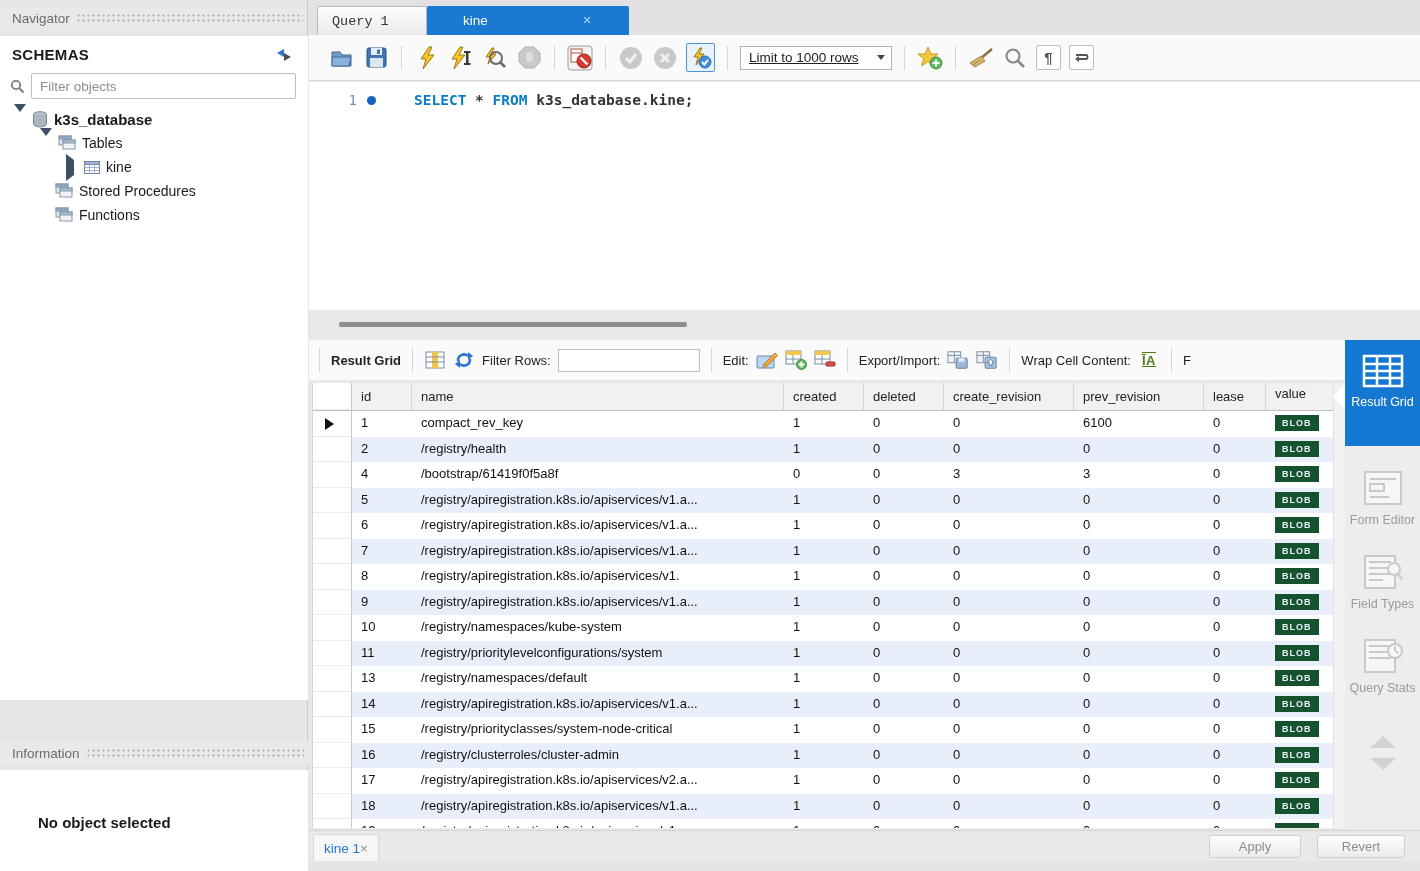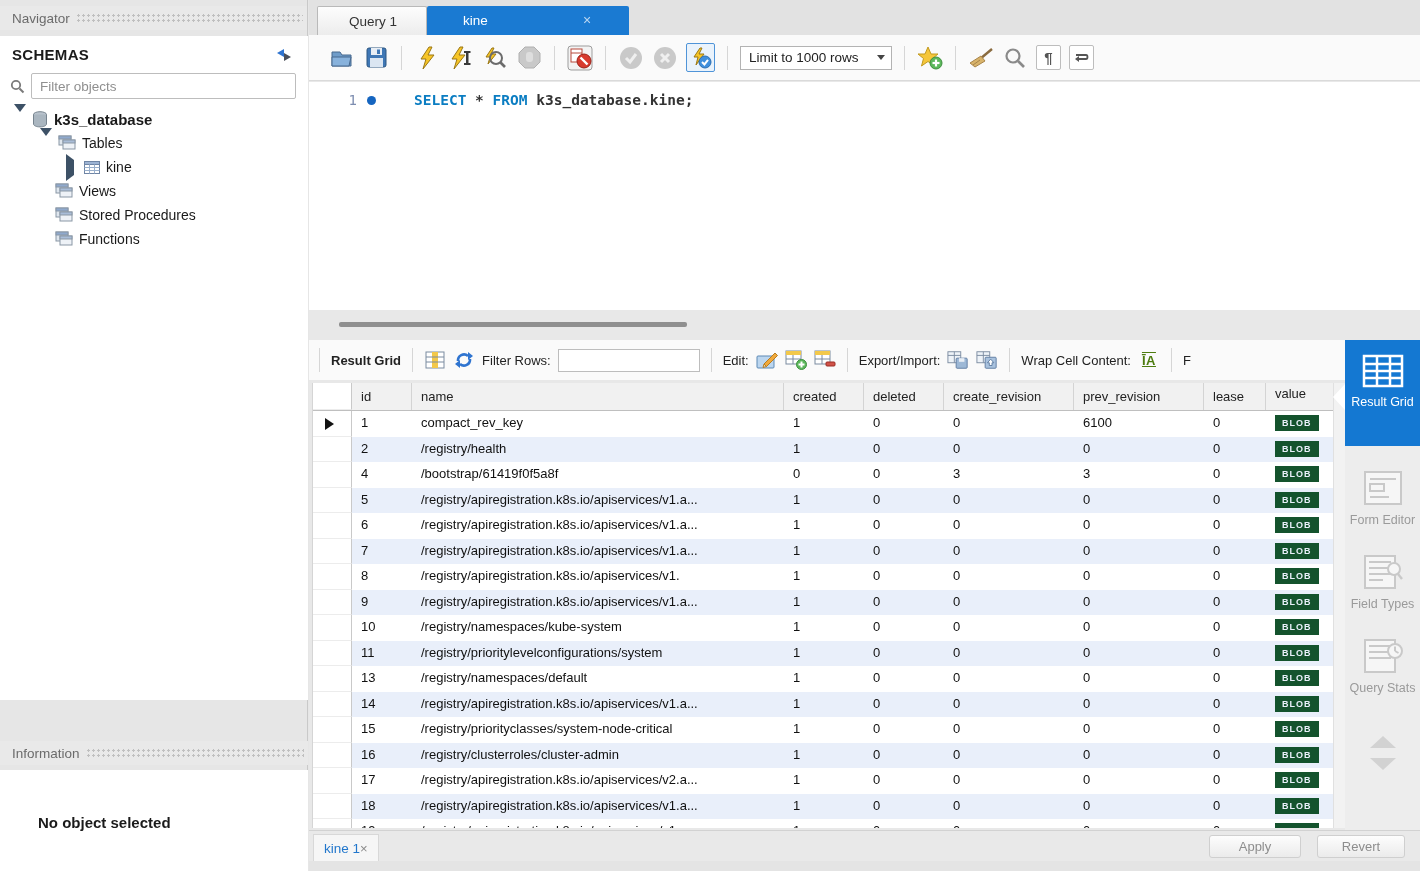--- a/index.html
+++ b/index.html
@@ -30,31 +30,31 @@
   .nav-tab.active { background:#fff; color:#2277cc; }
   .info-panel { position:absolute; left:0; top:770px; width:308px; height:101px; background:#fff; }
   .info-msg { font-weight:bold; font-size:15px; color:#1a1a1a; padding:44px 0 0 38px; }
 
   
   .main { position:absolute; left:309px; top:0; width:1111px; height:871px; background:#e8e8e8; }
 
   
   .qtabbar { position:absolute; left:0; top:0; width:100%; height:35px; background:#e2e2e2; }
   .qtab { position:absolute; top:6px; height:29px; line-height:29px; font-size:13.5px; }
-  .qtab-inactive { left:8px; width:110px; background:linear-gradient(#fdfdfd,#ececec); border:1px solid #b9b9b9; border-bottom:none; color:#333; padding-left:31px; border-radius:2px 2px 0 0; }
+  .qtab-inactive { left:8px; width:110px; background:linear-gradient(#fdfdfd,#ececec); border:1px solid #b9b9b9; border-bottom:none; color:#333; padding-left:14px; border-radius:2px 2px 0 0;font-family:Liberation Mono, monospace; }
   .qtab-active { left:118px; width:202px; background:#1a7ad2; color:#fff; border-radius:2px 2px 0 0; padding-left:36px; }
   .qtab-close { position:absolute; left:150px; top:0; width:20px; text-align:center; color:#bcd7f2; font-size:14px; cursor:pointer; }
 
   
   .toolbar { position:absolute; left:0; top:35px; width:100%; height:46px; background:#fafafa; border-bottom:1px solid #dadada; display:flex; align-items:center; padding-left:20px; gap:8px; }
   .tsep { width:1px; height:24px; background:#d6d6d6; margin:0 4px; flex:none; }
   .tbtn { width:26px; height:26px; display:flex; align-items:center; justify-content:center; flex:none; }
   .tbtn.boxed { border:1px solid #bdbdbd; border-radius:2px; background:#fff; width:25px; height:25px; }
   .tbtn.boxed-active { border:1px solid #4f94d8; border-radius:2px; background:#eaf3fc; width:29px; height:29px; }
-  .limit-select { width:152px; height:24px; background:#fff; border:1px solid #b3b3b3; display:flex; align-items:center; justify-content:space-between; padding:0 6px 0 8px; font-size:13.5px; color:#222; }
+  .limit-select { width:152px; height:24px; background:#fff; border:1px solid #b3b3b3; display:flex; align-items:center; justify-content:space-between; padding:0 6px 0 8px; font-size:13.5px; color:#222;text-decoration:underline; }
   .caret-down { width:0; height:0; border-left:4px solid transparent; border-right:4px solid transparent; border-top:5px solid #444; }
   .pilcrow-glyph { font-size:15px; color:#555; font-weight:bold; }
 
   
   .editor { position:absolute; left:0; top:82px; width:100%; height:228px; background:#fff; }
   .code-row { position:absolute; top:8px; left:0; display:flex; align-items:center; height:20px; }
   .line-no { width:48px; text-align:right; color:#7d8db0; font-family:"DejaVu Sans Mono",monospace; font-size:14px; }
   .stmt-dot { width:9px; height:9px; border-radius:50%; background:#1565c0; margin-left:10px; }
   .code-line { margin-left:38px; font-family:"DejaVu Sans Mono",monospace; font-size:14.5px; font-weight:600; white-space:pre; }
   .tok-keyword { color:#0b7dc2; }
@@ -169,29 +169,20 @@
         </svg>
         <span class="tree-label">kine</span>
       </div>
       <div class="tree-item indent-1b">
         <svg width="20" height="16" viewBox="0 0 20 16">
           <rect x="2" y="1" width="12" height="9" fill="#dfe6ee" stroke="#8a97a5"></rect>
           <rect x="2" y="1" width="12" height="3" fill="#8fa9cd" stroke="#8a97a5"></rect>
           <rect x="6" y="5" width="12" height="9" fill="#eef2f7" stroke="#8a97a5"></rect>
           <rect x="6" y="5" width="12" height="3" fill="#a9bdd8" stroke="#8a97a5"></rect>
         </svg>
-        <span class="tree-label">Views</span>
-      </div>
-      <div class="tree-item indent-1b">
-        <svg width="20" height="16" viewBox="0 0 20 16">
-          <rect x="2" y="1" width="12" height="9" fill="#dfe6ee" stroke="#8a97a5"></rect>
-          <rect x="2" y="1" width="12" height="3" fill="#8fa9cd" stroke="#8a97a5"></rect>
-          <rect x="6" y="5" width="12" height="9" fill="#eef2f7" stroke="#8a97a5"></rect>
-          <rect x="6" y="5" width="12" height="3" fill="#a9bdd8" stroke="#8a97a5"></rect>
-        </svg>
         <span class="tree-label">Stored Procedures</span>
       </div>
       <div class="tree-item indent-1b">
         <svg width="20" height="16" viewBox="0 0 20 16">
           <rect x="2" y="1" width="12" height="9" fill="#dfe6ee" stroke="#8a97a5"></rect>
           <rect x="2" y="1" width="12" height="3" fill="#8fa9cd" stroke="#8a97a5"></rect>
           <rect x="6" y="5" width="12" height="9" fill="#eef2f7" stroke="#8a97a5"></rect>
           <rect x="6" y="5" width="12" height="3" fill="#a9bdd8" stroke="#8a97a5"></rect>
         </svg>
         <span class="tree-label">Functions</span>

